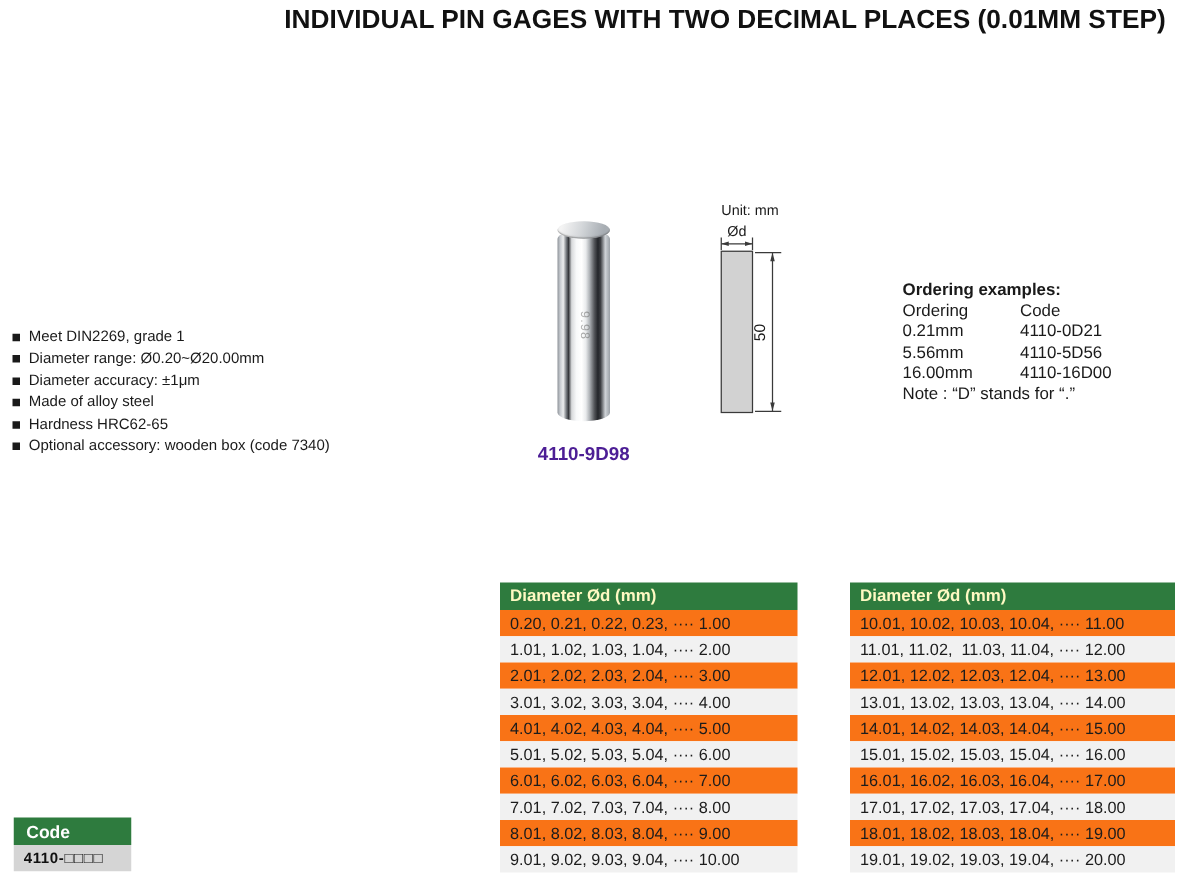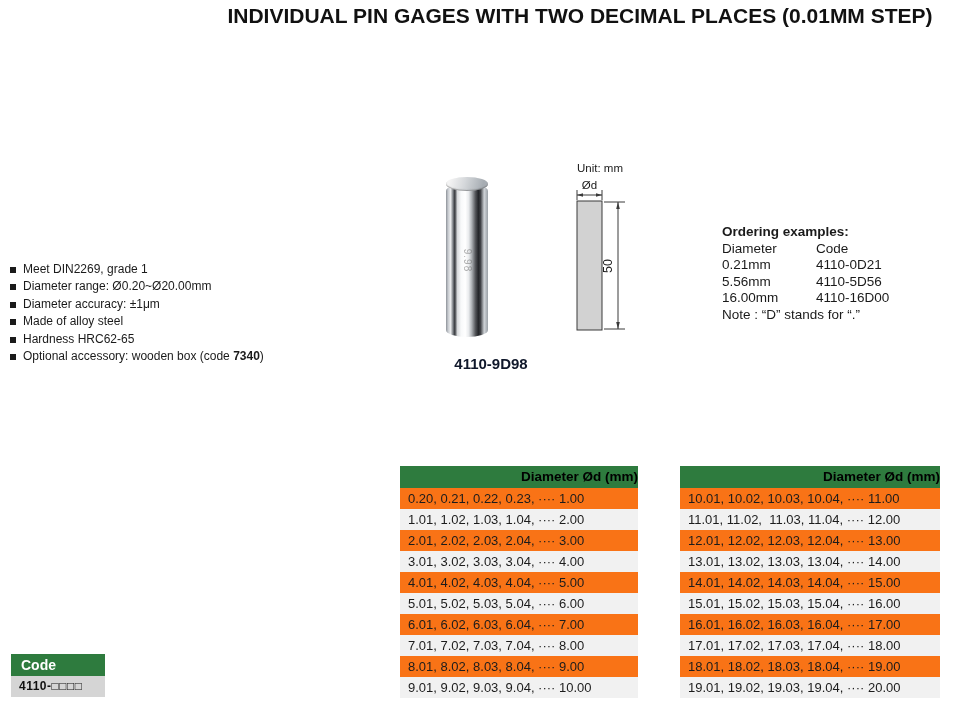--- a/index.html
+++ b/index.html
@@ -7,37 +7,37 @@
     font-family:"Liberation Sans", sans-serif; color:#1a1a1a; overflow:hidden; }
   .page { position:relative; width:961px; height:552px; background:#fff; }
 
   .title { position:absolute; left:205px; top:4px; width:750px; text-align:center;
     font-size:21px; font-weight:bold; color:#111; letter-spacing:0; white-space:nowrap; }
 
   
   .features { position:absolute; left:10px; top:261px; list-style:none; }
   .features li { position:relative; padding-left:13px; font-size:12px; line-height:17.4px; white-space:nowrap; }
   .features li .bullet { position:absolute; left:0; top:6px; width:6px; height:6px; background:#1a1a1a; display:inline-block; }
-  .features b { font-weight:bold; }
+  .features b { font-weight:normal; }
 
   
   .pin { position:absolute; left:446px; top:177px; width:42px; height:160px; }
   .pin-body { position:absolute; left:0; top:7px; width:42px; height:153px;
     border-radius:21px / 7px;
     background:linear-gradient(90deg,
       #8d9298 0%, #c6cacf 5%, #ecedee 11%, #75797e 17%, #35373b 21%,
       #d8dadc 27%, #f8f9fa 36%, #ffffff 46%, #e9ebed 54%, #b0b4b8 61%,
       #55575b 70%, #232529 77%, #3d3f43 82%, #cfd3d7 91%, #9aa0a6 100%); }
   .pin-top { position:absolute; left:0; top:0; width:42px; height:14px; border-radius:50%;
     background:linear-gradient(105deg, #f4f4f4 10%, #d4d7da 45%, #a7adb3 85%);
     box-shadow:inset 0 -1px 1px rgba(80,80,80,.45); }
   .pin-engraving { position:absolute; left:-2px; top:78px; width:46px; text-align:center;
     transform:rotate(90deg); font-size:10px; letter-spacing:1px; color:rgba(110,110,110,.55); }
-  .pin-caption { position:absolute; left:434px; top:355px; width:114px; text-align:center;
-    font-size:15px; font-weight:bold; color:#0f172a; }
+  .pin-caption { position:absolute; left:410px; top:355px; width:114px; text-align:center;
+    font-size:15px; font-weight:bold; color:#4c1d95; }
 
   
   .drawing { position:absolute; left:565px; top:158px; }
   .drawing text { font-family:"Liberation Sans", sans-serif; font-size:11.5px; fill:#1a1a1a; }
   .drawing .dim50 { font-size:12.5px; }
   .drawing line { stroke:#3a3a3a; stroke-width:1; }
   .drawing rect { fill:#d2d2d2; stroke:#3a3a3a; stroke-width:1; }
   .drawing polygon { fill:#3a3a3a; }
 
   
@@ -49,22 +49,22 @@
   .codebox { position:absolute; left:11px; top:654px; width:94px; }
   .codebox-header { height:22px; line-height:22px; background:#2e7b3e; color:#fff;
     font-weight:bold; font-size:14px; padding-left:10px; }
   .codebox-value { height:21px; line-height:21px; background:#d5d5d5; color:#111;
     font-weight:bold; font-size:12px; padding-left:8px; letter-spacing:0.5px; }
 
   
   .dtable { position:absolute; top:466px; }
   .dtable-left  { left:400px; width:238px; }
   .dtable-right { left:680px; width:260px; }
-  .dt-header { height:22px; line-height:22px; background:#2e7b3e; color:#000000;
-    font-weight:bold; font-size:13.5px; padding-left:8px;text-align:right; }
+  .dt-header { height:22px; line-height:22px; background:#2e7b3e; color:#fef9c3;
+    font-weight:bold; font-size:13.5px; padding-left:8px; }
   .dt-row { height:21px; line-height:21px; font-size:13px; padding-left:8px;
     color:#1c1c1c; white-space:pre; }
   .dt-row.dark  { background:#f97316; }
   .dt-row.light { background:#f1f1f1; }
 </style>
 </head>
 <body>
 
 <div class="page">
 
@@ -102,21 +102,21 @@
     <line x1="39" y1="171" x2="60" y2="171"></line>
     <line x1="53" y1="44" x2="53" y2="171"></line>
     <polygon points="53,44 51.2,51 54.8,51"></polygon>
     <polygon points="53,171 51.2,164 54.8,164"></polygon>
     <text class="dim50" text-anchor="middle" transform="rotate(-90 47 108)" x="47" y="108">50</text>
   </svg>
 
   <div class="ordering">
     <div class="ord-title">Ordering examples:</div>
     <div class="ord-row">
-      <span class="ord-c1">Diameter</span><span>Code</span>
+      <span class="ord-c1">Ordering</span><span>Code</span>
     </div>
     <div class="ord-row">
       <span class="ord-c1">0.21mm</span><span>4110-0D21</span>
     </div>
     <div class="ord-row">
       <span class="ord-c1">5.56mm</span><span>4110-5D56</span>
     </div>
     <div class="ord-row">
       <span class="ord-c1">16.00mm</span><span>4110-16D00</span>
     </div>

